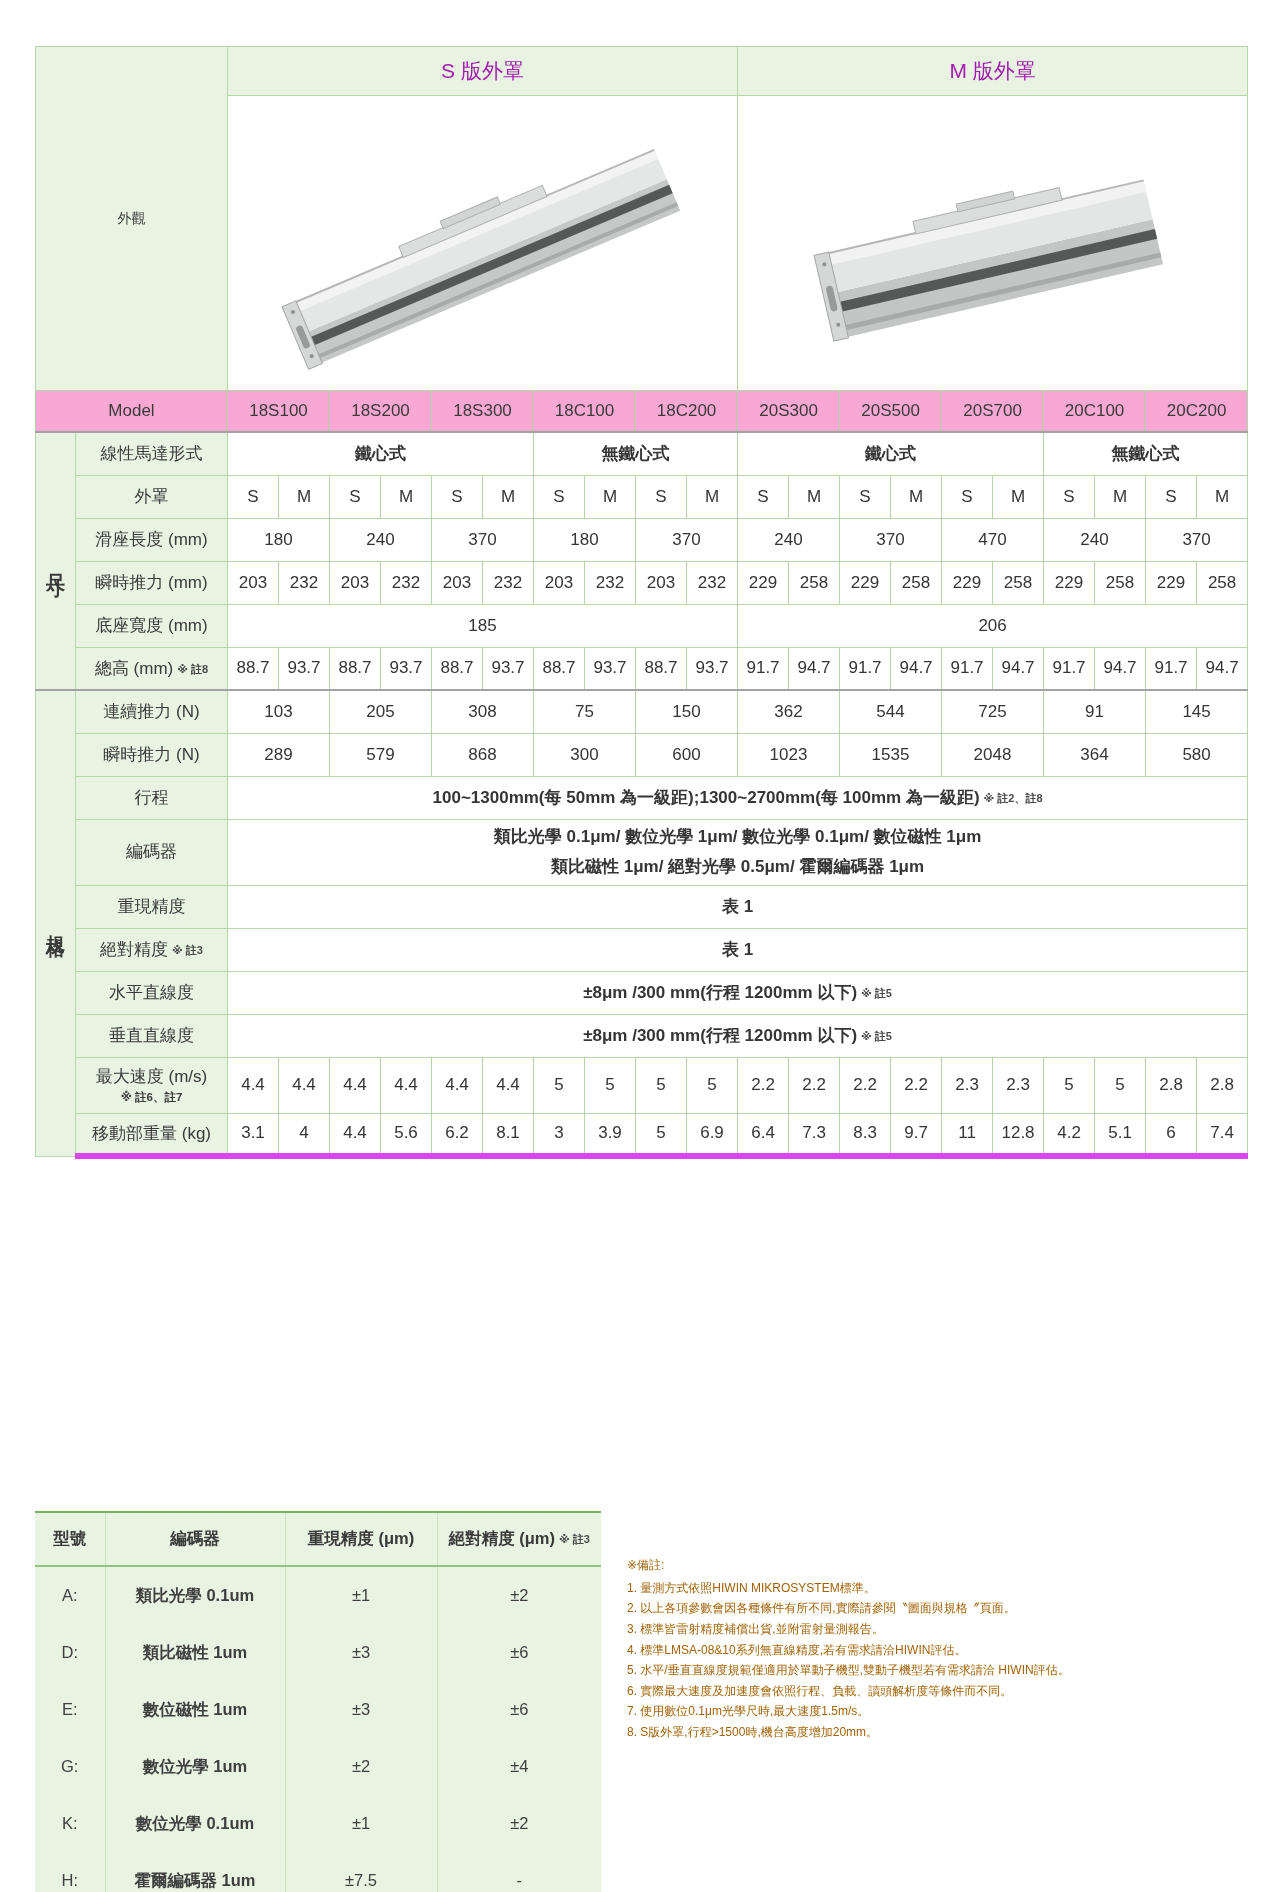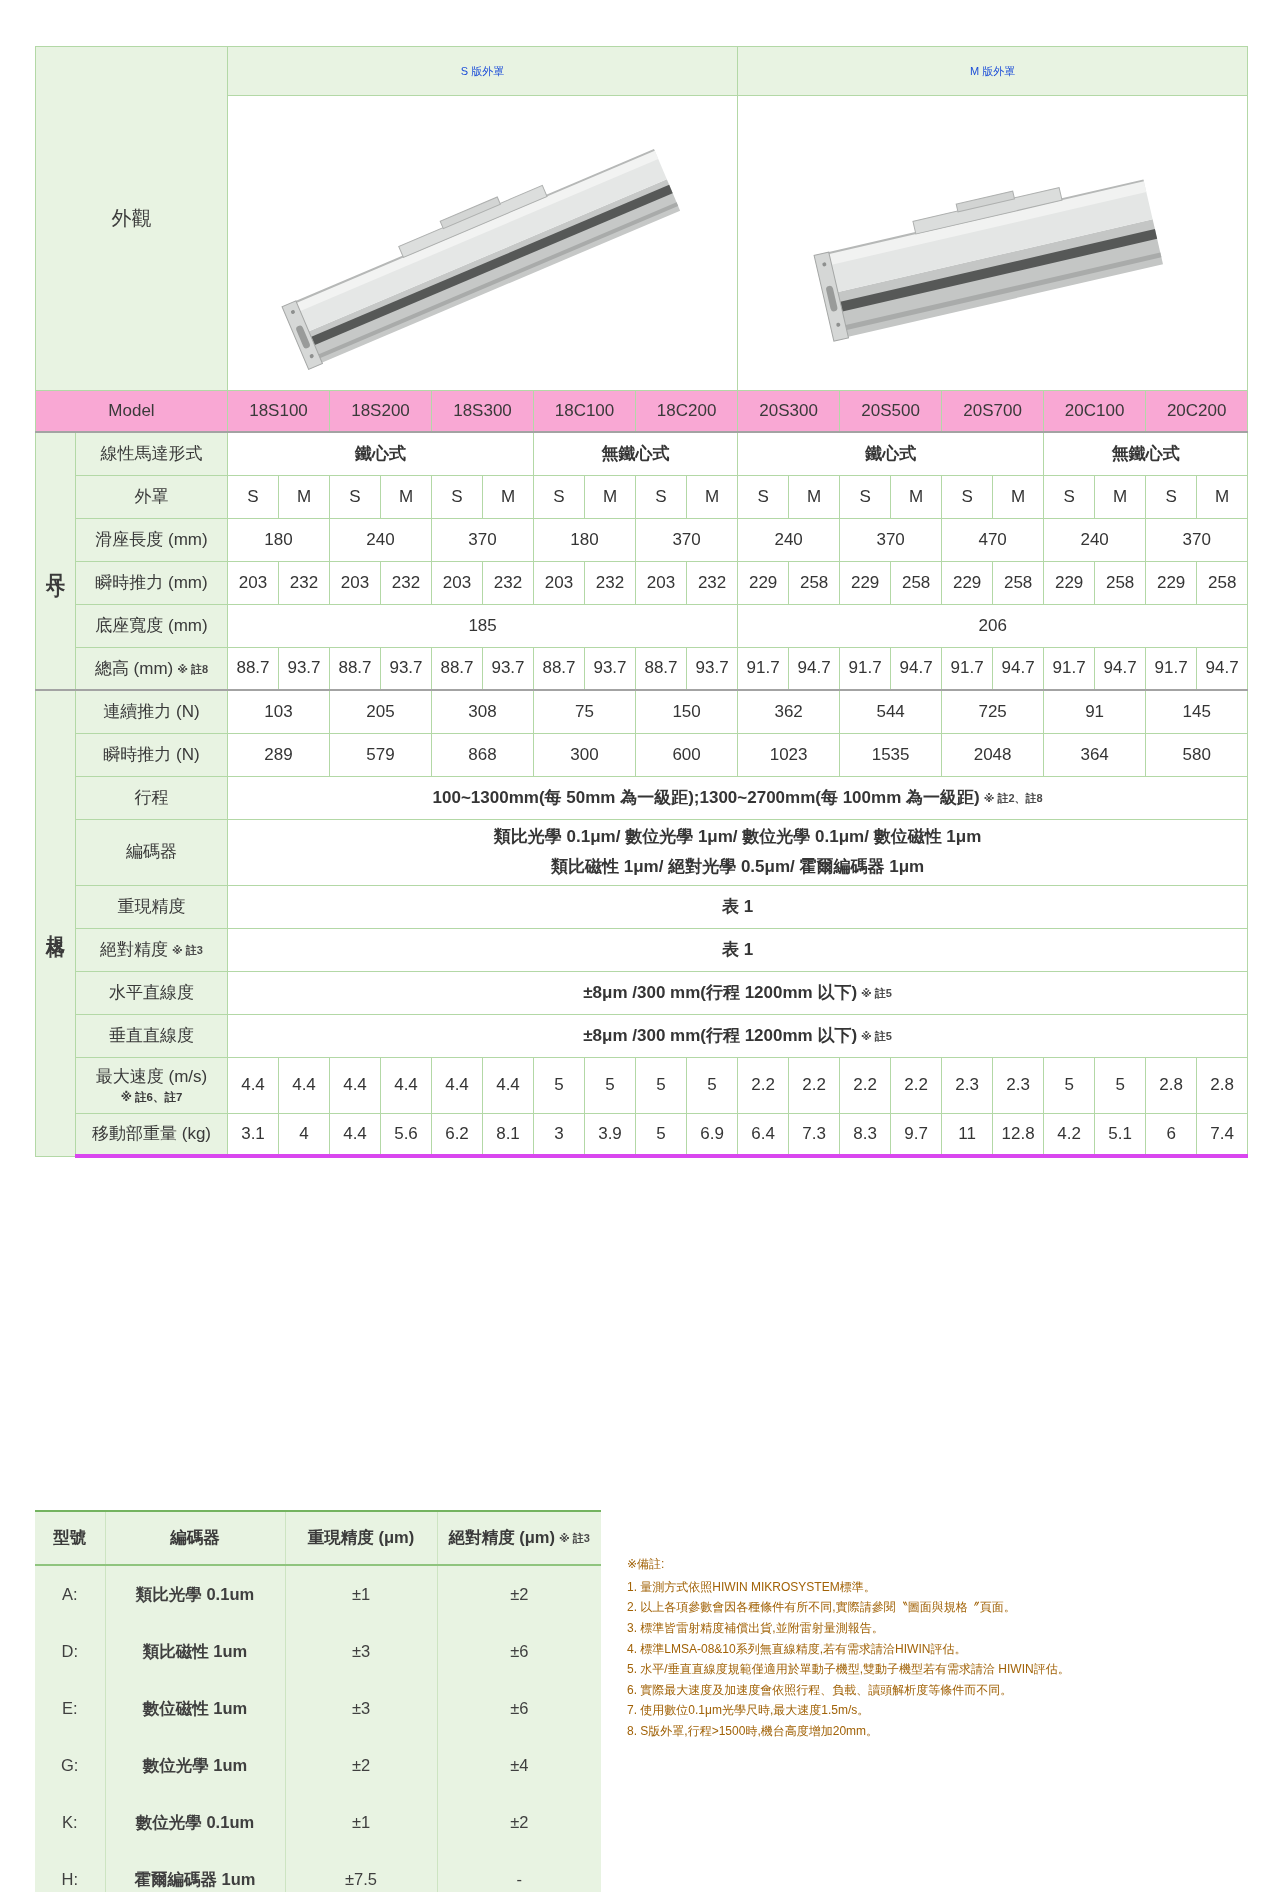--- a/index.html
+++ b/index.html
@@ -3,39 +3,39 @@
 <meta charset="utf-8">
 <style>
   html,body{margin:0;padding:0;background:#ffffff;}
   body{width:1283px;font-family:"Liberation Sans","DejaVu Sans",sans-serif;color:#3c3c3c;}
   .page{padding:46px 0 0 35px;width:1213px;}
 
   
   table.main{border-collapse:collapse;table-layout:fixed;width:1213px;}
   table.main th,table.main td{border:1px solid #b3d8a6;padding:0 2px;vertical-align:middle;text-align:center;font-weight:400;}
   .green-bg{background:#e8f3e2;}
-  .cover-head{height:48px;font-size:11px;font-weight:600;color:#1d4ed8;}
-  .appearance-cell{font-size:20px;font-weight:700;margin-left:24px;}
+  .cover-head{height:48px;font-size:21px;font-weight:600;color:#a21caf;}
+  .appearance-cell{font-size:14px;font-weight:700;margin-left:24px;}
   .img-cell{height:294px;background:#ffffff;padding:0;}
   .img-cell svg{display:block;margin:0 auto;}
   .model-cell,.model-label{height:40px;font-size:17px;color:#3a3a3a;background:#f9a8d4;}
   .model-label{font-weight:400;}
   tr.spec{height:43px;}
   tr.spec.tall{height:66px;}
   tr.spec.tallish{height:56px;}
   th.row-label{background:#e8f3e2;font-size:17px;font-weight:700;color:#3a3a3a;line-height:1.25;}
   th.section-cell{background:#e8f3e2;padding:0;}
   .vtext{writing-mode:vertical-rl;text-orientation:upright;font-size:19px;font-weight:700;letter-spacing:4px;color:#3a3a3a;}
   td.spec-cell{background:#ffffff;font-size:17px;color:#353535;}
   td.spec-cell.cjk{font-weight:600;}
   td.spec-cell div{line-height:1.75;}
   .note-sm{font-size:11px;font-weight:600;color:#4a4a4a;margin-left:4px;position:relative;top:-1px;white-space:nowrap;}
   .lbl-note2{font-size:11.5px;font-weight:600;margin-top:3px;}
   tr.gray-top th,tr.gray-top td{border-top:2px solid #a3a3a3;}
-  tr.gray-bottom th,tr.gray-bottom td{border-bottom:4px solid #d946ef;}
+  tr.gray-bottom th,tr.gray-bottom td{border-bottom:6px solid #d946ef;}
 
   
   .bottom{display:flex;margin-top:352px;align-items:flex-start;}
   table.enc{border-collapse:collapse;table-layout:fixed;width:566px;background:#e8f3e2;}
   table.enc th,table.enc td{border-left:1px solid #cde4c2;border-right:1px solid #cde4c2;padding:8px;text-align:center;}
   table.enc th:first-child,table.enc td:first-child{border-left:none;}
   table.enc th:last-child,table.enc td:last-child{border-right:none;}
   table.enc thead th{height:36px;font-size:16.5px;font-weight:700;color:#3a3a3a;border-top:2px solid #74b360;border-bottom:2px solid #8fc47e;}
   table.enc tbody td{height:41px;font-size:16.5px;color:#3f3f3f;}
   table.enc tbody tr:last-child td{border-bottom:2px solid #74b360;}

